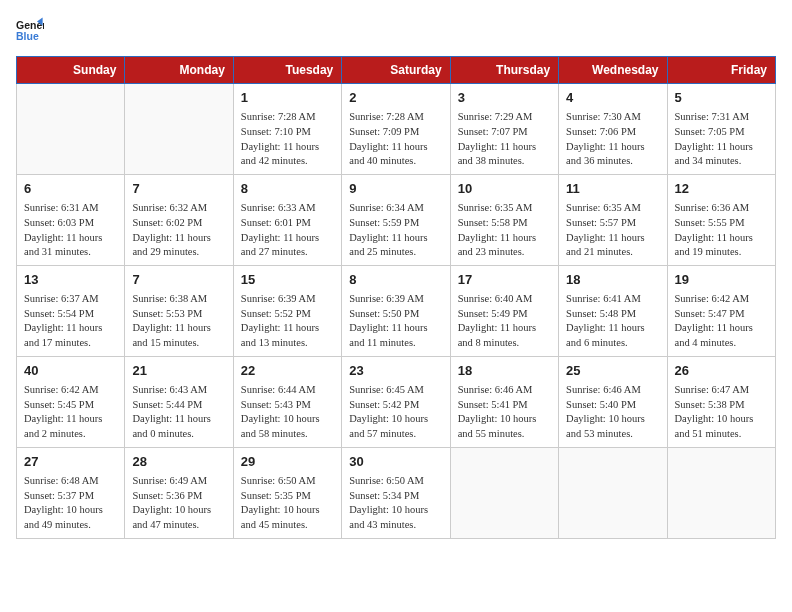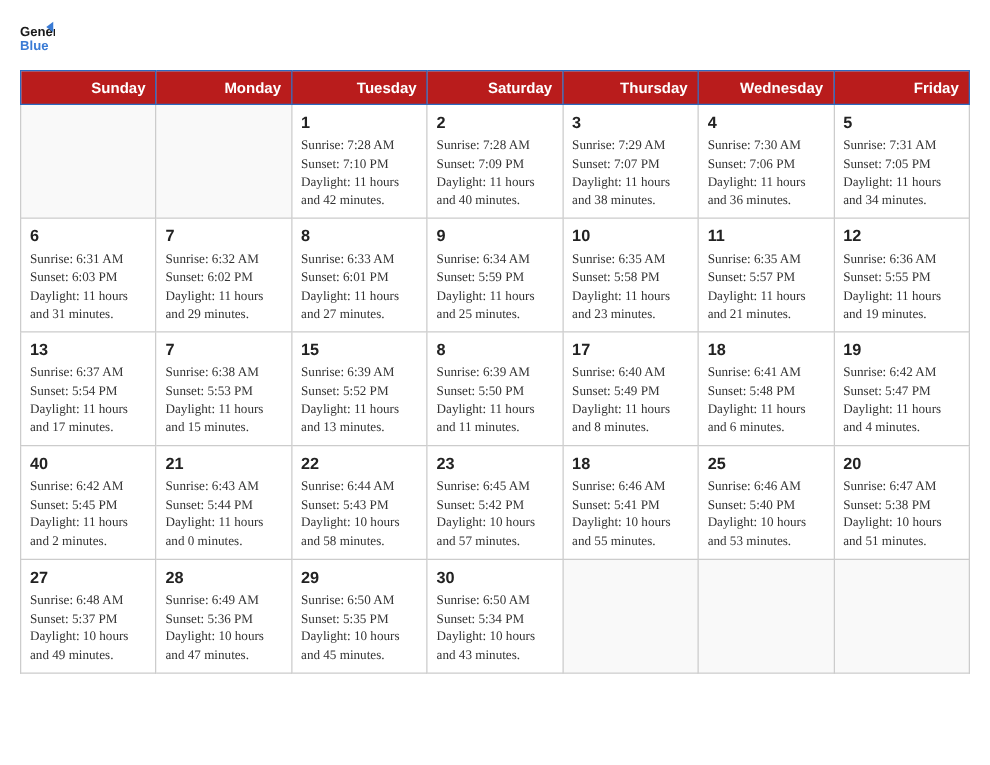--- a/index.html
+++ b/index.html
@@ -212,21 +212,21 @@
         </td>
         <td>
           <span class="day-number">18</span>
           <div class="day-info">Sunrise: 6:46 AM<br>Sunset: 5:41 PM<br>Daylight: 10 hours and 55 minutes.</div>
         </td>
         <td>
           <span class="day-number">25</span>
           <div class="day-info">Sunrise: 6:46 AM<br>Sunset: 5:40 PM<br>Daylight: 10 hours and 53 minutes.</div>
         </td>
         <td>
-          <span class="day-number">20</span>
+          <span class="day-number">26</span>
           <div class="day-info">Sunrise: 6:47 AM<br>Sunset: 5:38 PM<br>Daylight: 10 hours and 51 minutes.</div>
         </td>
       </tr>
       <tr>
         <td>
           <span class="day-number">27</span>
           <div class="day-info">Sunrise: 6:48 AM<br>Sunset: 5:37 PM<br>Daylight: 10 hours and 49 minutes.</div>
         </td>
         <td>
           <span class="day-number">28</span>

